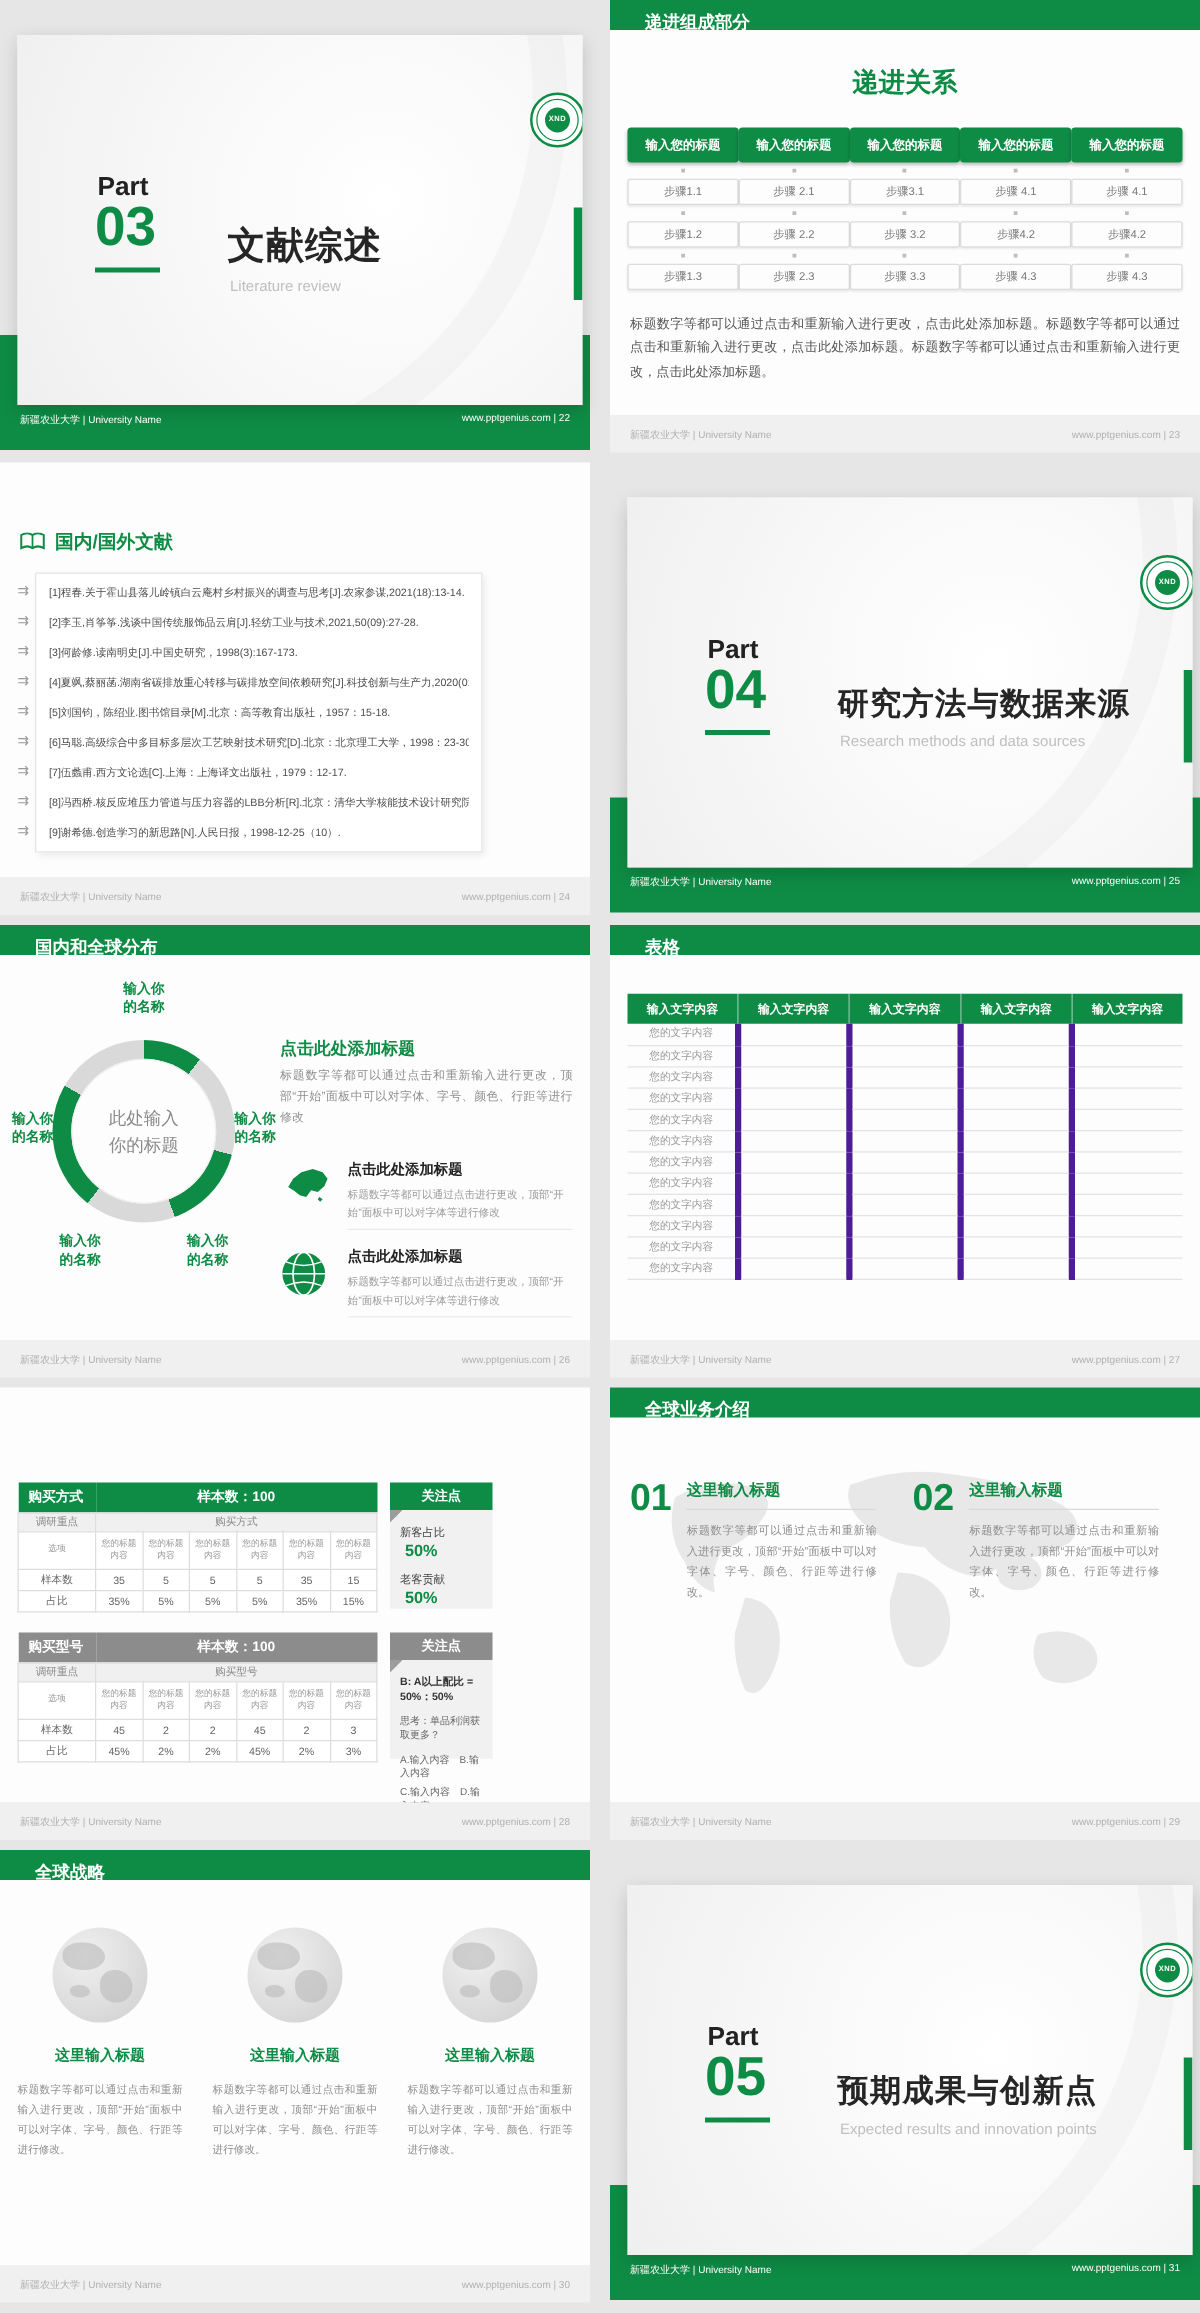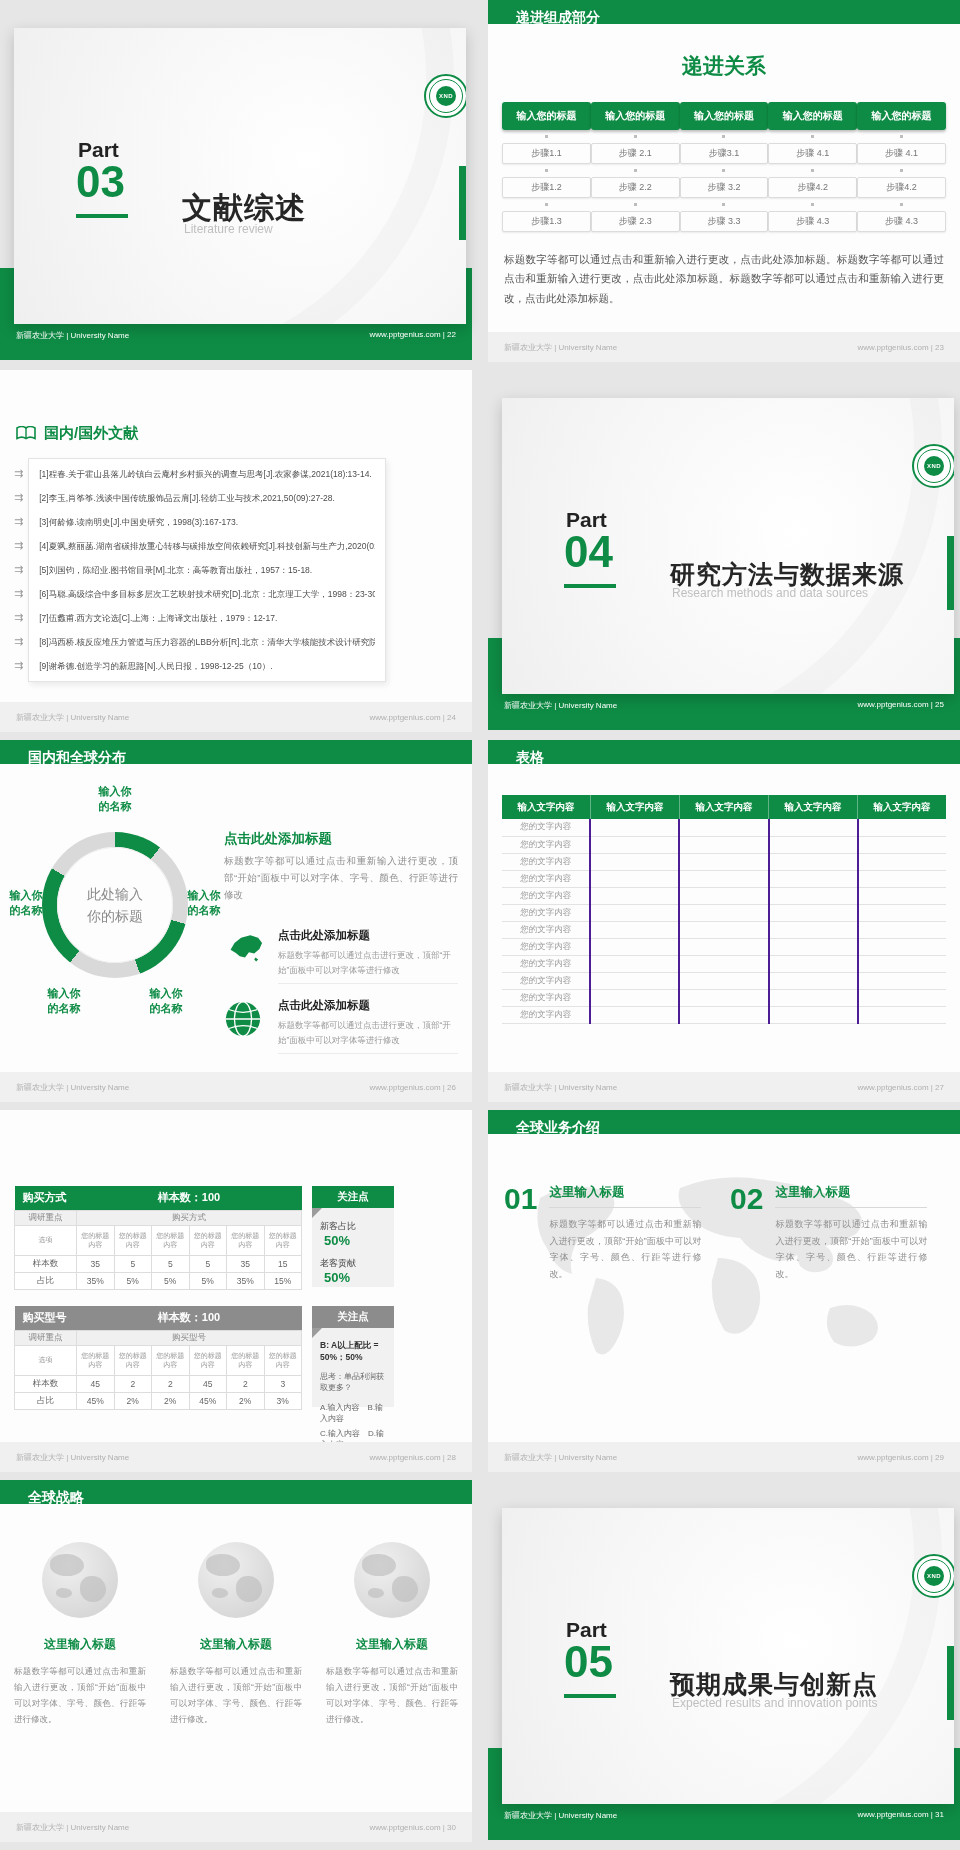--- a/index.html
+++ b/index.html
@@ -19,21 +19,21 @@
   .sw2{width:760px;height:760px;left:-120px;top:-220px;border-width:40px;border-color:rgba(0,0,0,.018);}
   .card-grad{position:absolute;inset:0;background:radial-gradient(circle at 65% 45%, #ffffff 0%, #f7f7f7 55%, #efefef 100%);}
   .seal{position:absolute;left:410px;top:46px;width:44px;height:44px;border:2px solid var(--g);
     border-radius:50%;background:#fff;display:flex;align-items:center;justify-content:center;}
   .seal::before{content:"";position:absolute;inset:3px;border:1px solid var(--g);border-radius:50%;}
   .seal-core{width:20px;height:20px;border-radius:50%;background:var(--g);color:#fff;font-size:6px;
     font-weight:bold;display:flex;align-items:center;justify-content:center;letter-spacing:.5px;}
   .part-label{position:absolute;left:64px;top:110px;font-size:21px;font-weight:800;color:#222;}
   .part-num{position:absolute;left:62px;top:132px;font-size:44px;font-weight:800;color:var(--g);line-height:1;}
   .part-bar{position:absolute;left:62px;top:186px;width:52px;height:4px;background:var(--g);}
-  .cover-title{position:absolute;left:168px;top:160px;font-weight:800;color:#262626;letter-spacing:1px;}
+  .cover-title{position:absolute;left:168px;top:148px;font-weight:800;color:#262626;letter-spacing:1px;}
   .t-big{font-size:30px;} .t-mid{font-size:25px;}
   .cover-sub{position:absolute;left:170px;font-size:12px;color:#bfbfbf;}
   .sub-big{top:194px;} .sub-mid{top:188px;}
   .accent{position:absolute;left:445px;top:138px;width:7px;height:74px;background:var(--g);}
   .cover-footer{position:absolute;left:16px;right:16px;top:330px;display:flex;justify-content:space-between;
     color:#fff;font-size:8px;}
 
   
   .content .body{position:absolute;left:0;right:0;top:0;height:332px;background:#fdfdfd;}
   .content .bar{position:absolute;left:0;right:0;top:0;height:24px;background:var(--g);color:#fff;
@@ -77,21 +77,21 @@
   .i1{top:188px;} .i2{top:258px;}
   .icon-box{width:44px;flex:none;padding-top:2px;}
   .item-title{font-size:11.5px;font-weight:800;color:#222;margin-bottom:5px;}
   .item-text{font-size:8.5px;color:#9b9b9b;line-height:1.8;border-bottom:1px solid #ececec;padding-bottom:4px;}
 
   
   .tbl27{position:absolute;left:14px;right:14px;top:55px;border-collapse:collapse;width:444px;}
   .tbl27 th{background:var(--g);color:#fff;font-size:9.5px;font-weight:700;height:24px;
     border-right:1px solid rgba(255,255,255,.35);}
   .tbl27 th:last-child{border-right:none;}
-  .tbl27 td{height:17px;border-bottom:1px solid #e3e3e3;border-right:2px solid #4c1d95;
+  .tbl27 td{height:17px;border-bottom:1px solid #e3e3e3;border-right:5px solid #4c1d95;
     font-size:8.5px;color:#9a9a9a;text-align:center;}
   .tbl27 td:last-child{border-right:none;}
 
   
   .t28{position:absolute;left:14px;width:288px;border-collapse:collapse;table-layout:fixed;}
   .t28.top1{top:76px;} .t28.top2{top:196px;}
   .t28 th{height:24px;color:#fff;font-size:11px;font-weight:700;}
   .t28.green th{background:var(--g);} .t28.gray th{background:var(--grayhdr);}
   .t28 th.lft{text-align:left;padding-left:8px;width:62px;}
   .t28 td{border:1px solid #ddd;text-align:center;color:#666;font-size:8.5px;background:#fff;}

